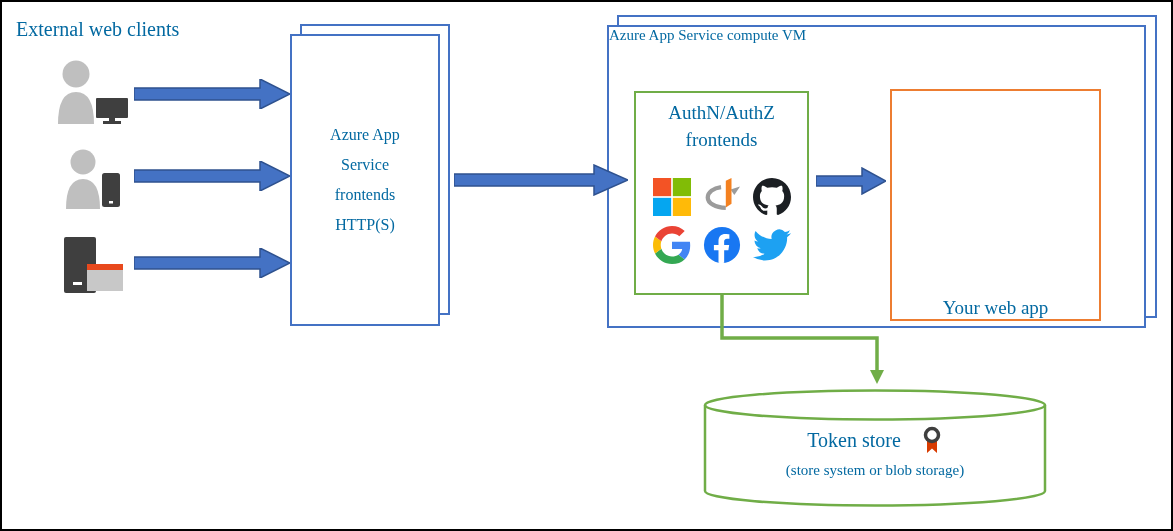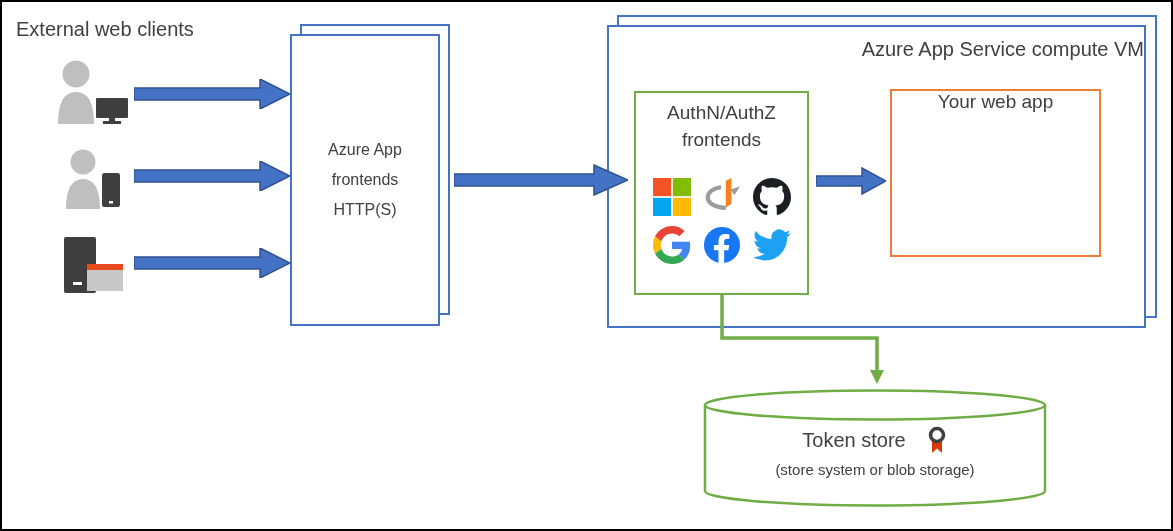--- a/index.html
+++ b/index.html
@@ -1,39 +1,39 @@
 <!DOCTYPE html>
 <html style="--box-blue: #4472C4; --arrow-fill: #4472C4; --arrow-stroke: #2F528F; --green: #70AD47; --orange: #ED7D31;"><head>
 <meta charset="utf-8">
 <style>
   html,body{margin:0;padding:0;background:#fff;}
   .canvas{
     position:relative;width:1173px;height:531px;background:#fff;
     border:2px solid #000;box-sizing:border-box;overflow:hidden;
-    font-family:Liberation Sans, sans-serif;color:#404040;
+    font-family:Liberation Serif, serif;color:#0369a1;
   }
   .abs{position:absolute;}
   .ext-title{left:14px;top:16px;font-size:20px;}
   .box{position:absolute;background:#fff;box-sizing:border-box;}
   .box.blue{border:2px solid var(--box-blue,#4472C4);}
   .box.green{border:2px solid var(--green,#70AD47);}
   .box.orange{border:2px solid var(--orange,#ED7D31);}
   .fe-back{left:298px;top:22px;width:150px;height:291px;}
   .fe-front{left:288px;top:32px;width:150px;height:292px;display:flex;align-items:center;justify-content:center;}
   .fe-text{text-align:center;font-size:16px;line-height:30px;}
   .vm-back{left:615px;top:13px;width:540px;height:303px;}
   .vm-front{left:605px;top:23px;width:539px;height:303px;}
-  .vm-title{text-align:right;padding-top:11px;font-size:20px;}
+  .vm-title{text-align:left;font-size:15px;}
   .mw{left:632px;top:89px;width:175px;height:204px;text-align:center;}
   .mw-l1,.mw-l2{font-size:19px;line-height:27px;text-align:center;}
   .mw-l1{margin-top:6px;}
   .mw-l3{font-size:15px;line-height:22px;}
   .idp-grid{display:grid;grid-template-columns:repeat(3,38px);gap:10px 12px;justify-content:center;margin-top:25px;}
   .idp-grid svg{display:block;}
-  .webapp{left:888px;top:87px;width:211px;height:168px;display:flex;align-items:flex-start;justify-content:center;font-size:19px;}
+  .webapp{left:888px;top:87px;width:211px;height:232px;display:flex;align-items:flex-end;justify-content:center;font-size:19px;}
   .client1{left:52px;top:58px;}
   .client2{left:62px;top:147px;}
   .client3{left:60px;top:233px;}
   .a1{left:132px;top:77px;}
   .a2{left:132px;top:159px;}
   .a3{left:132px;top:246px;}
   .abig{left:452px;top:162px;}
   .amid{left:814px;top:165px;}
   .connector{left:700px;top:292px;}
   .cylinder{left:700px;top:386px;}
@@ -68,20 +68,21 @@
     <rect x="2" y="2" width="32" height="56" rx="2" fill="#3F3F3F"></rect>
     <rect x="11" y="47" width="9" height="3" fill="#fff"></rect>
     <rect x="25" y="29" width="36" height="6" fill="#E8491D"></rect>
     <rect x="25" y="35" width="36" height="21" fill="#C8C8C8"></rect>
   </svg>
 
   <div class="box blue fe-back"></div>
   <div class="box blue fe-front">
     <div class="fe-text">
       <div>Azure App</div>
+      <div>Service</div>
       <div>frontends</div>
       <div>HTTP(S)</div>
     </div>
   </div>
 
   <div class="box blue vm-back"></div>
   <div class="box blue vm-front">
     <div class="vm-title">Azure App Service compute VM</div>
   </div>
 

